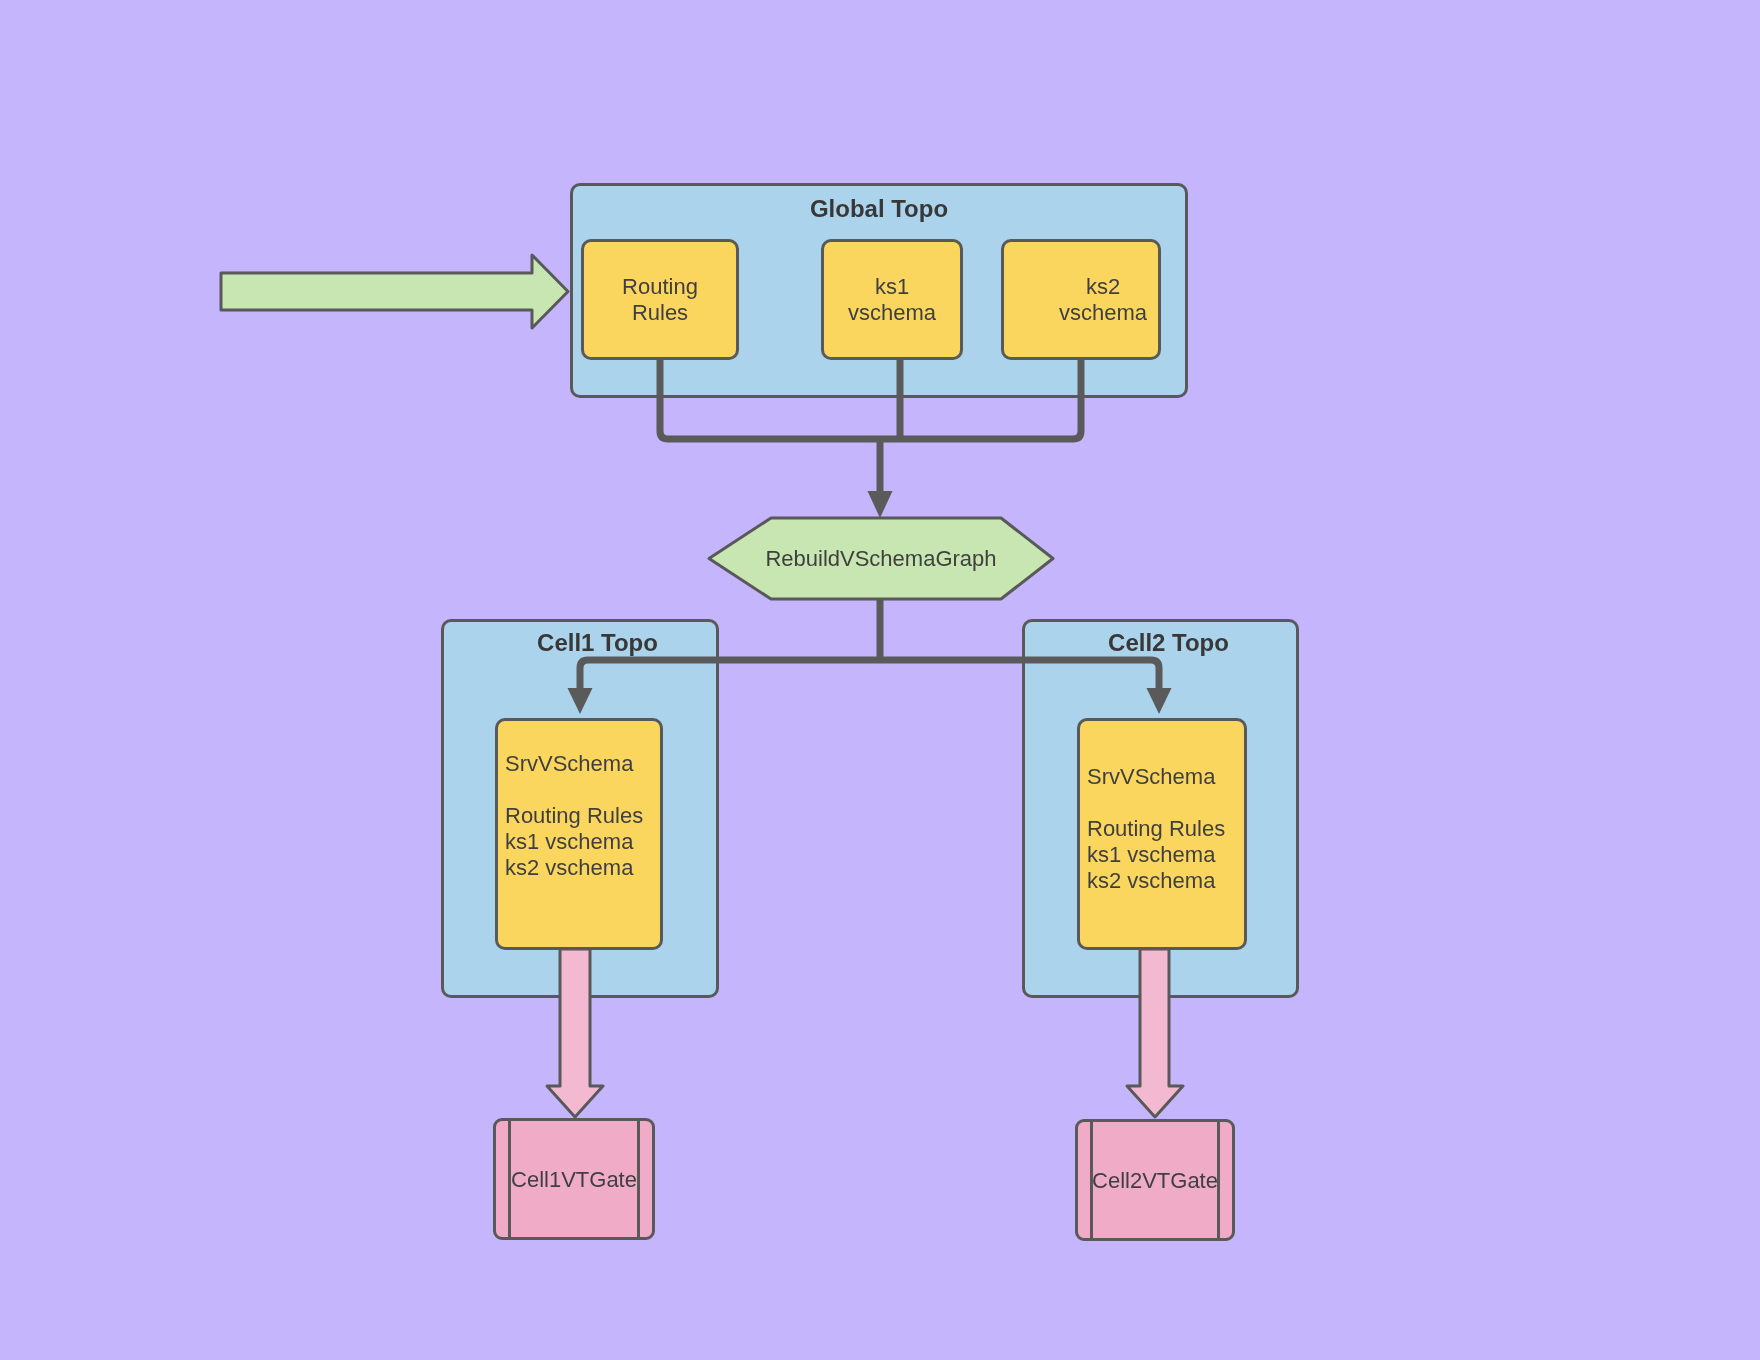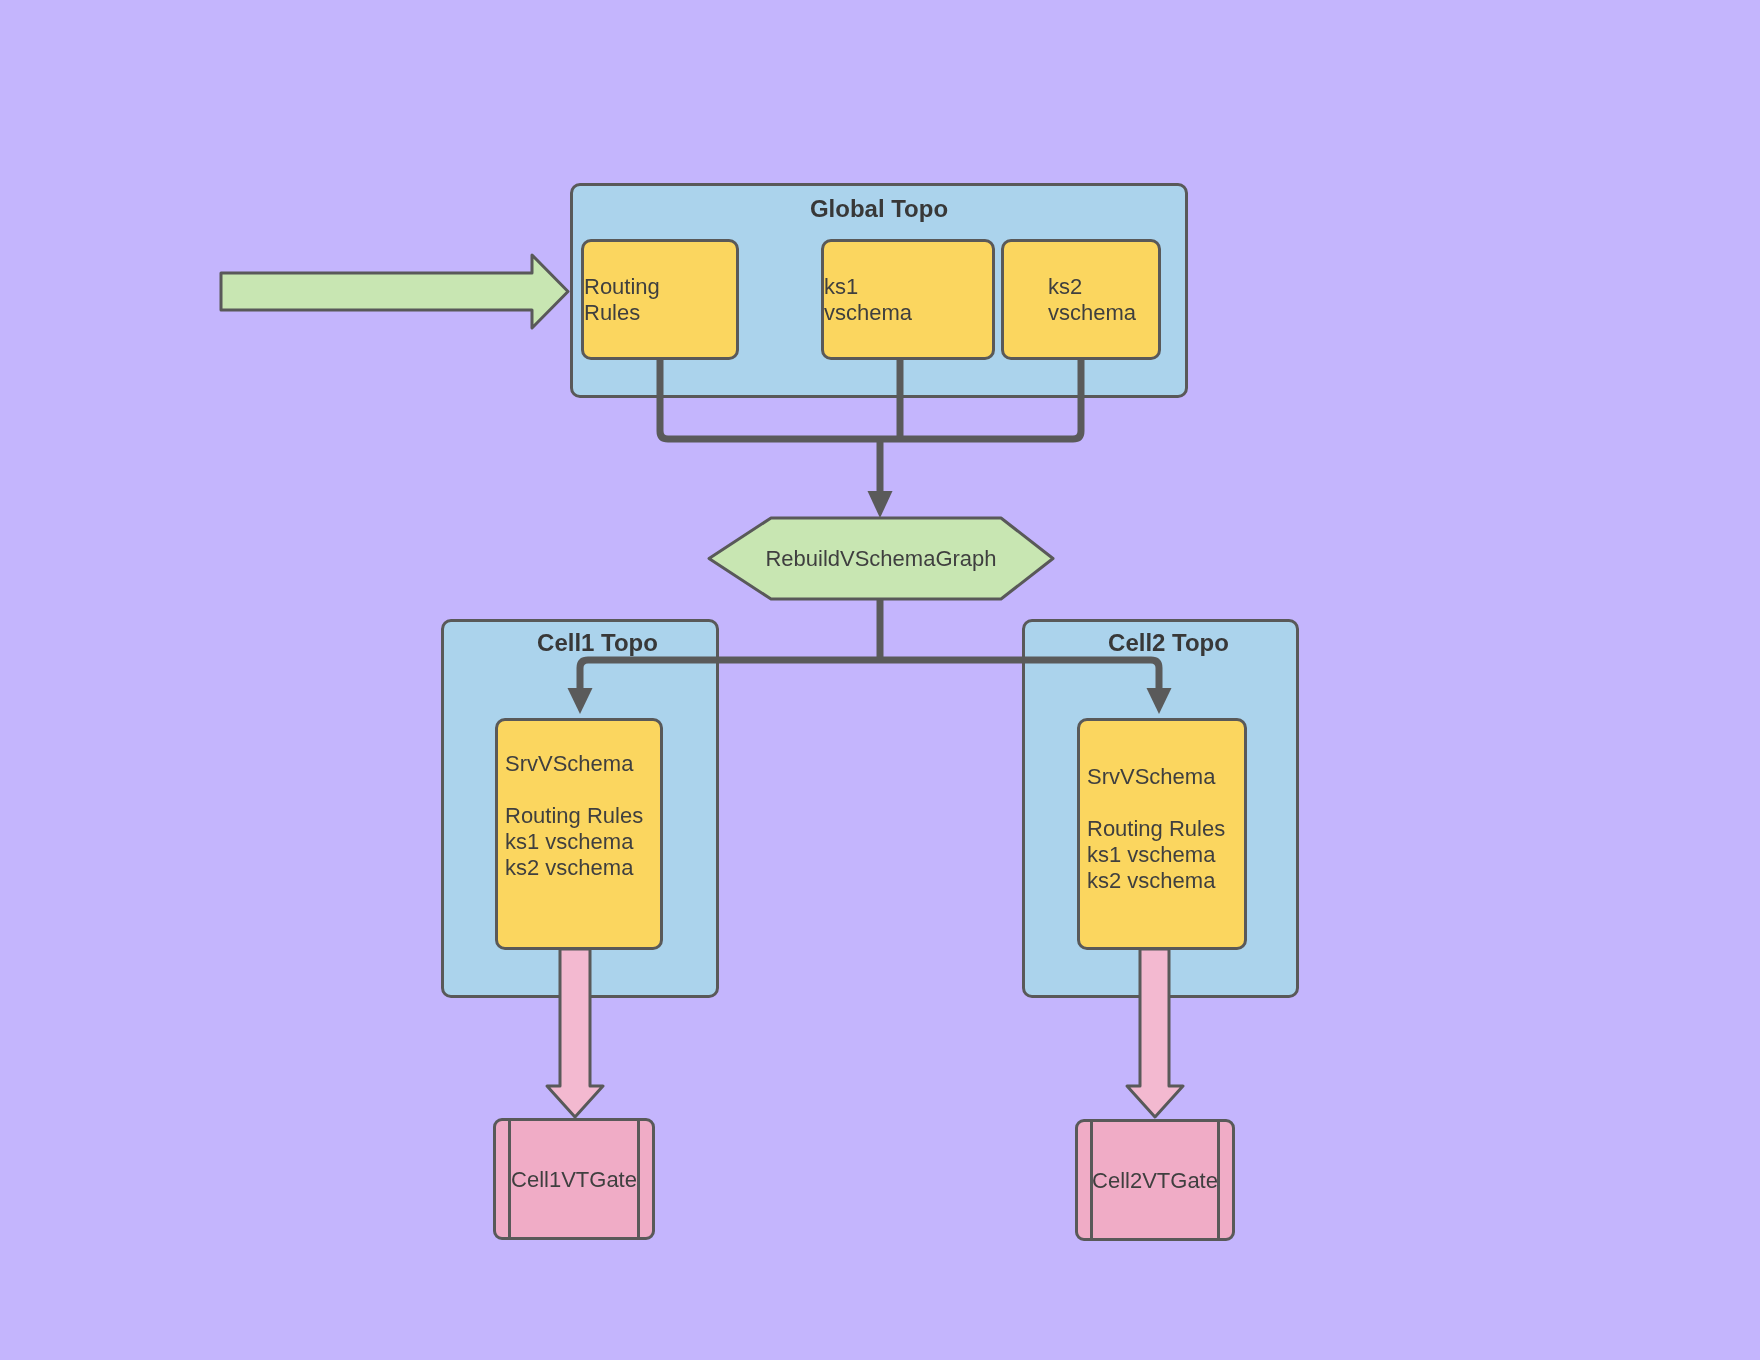--- a/index.html
+++ b/index.html
@@ -33,21 +33,21 @@
 
   
   .node-yellow {
     background: #fbd65f;
     border: 3px solid #595959;
     border-radius: 10px;
   }
   .node-centered {
     display: flex;
     flex-direction: column;
-    align-items: flex-start;
+    align-items: center;
     justify-content: center;
     text-align: center;
     line-height: 26px;
   }
 
   .title {
     font-weight: bold;
     font-size: 24px;
     color: #383838;
     text-align: center;
@@ -127,21 +127,21 @@
   <div class="abs title layer-labels" style="left:1052px; top:630px; width:233px;">Cell2 Topo</div>
 
 
   <div class="abs shape-label layer-labels" style="left:709px; top:518px; width:344px; height:81px;">RebuildVSchemaGraph</div>
 
   <div class="abs node-yellow node-centered layer-nodes" style="left:581px; top:239px; width:158px; height:121px;">
     <div class="text-line">Routing</div>
     <div class="text-line">Rules</div>
   </div>
 
-  <div class="abs node-yellow node-centered layer-nodes" style="left:821px; top:239px; width:174px; height:121px;">
+  <div class="abs node-yellow node-centered layer-nodes" style="left:821px; top:239px; width:142px; height:121px;">
     <div class="text-line">ks1</div>
     <div class="text-line">vschema</div>
   </div>
 
   <div class="abs node-yellow node-centered layer-nodes" style="left:1001px; top:239px; width:160px; height:121px;padding-left:44px;">
     <div class="text-line">ks2</div>
     <div class="text-line">vschema</div>
   </div>
 
   <div class="abs node-yellow srv-text layer-nodes" style="left:495px; top:718px; width:168px; height:232px; padding:30px 4px 0 7px;">

